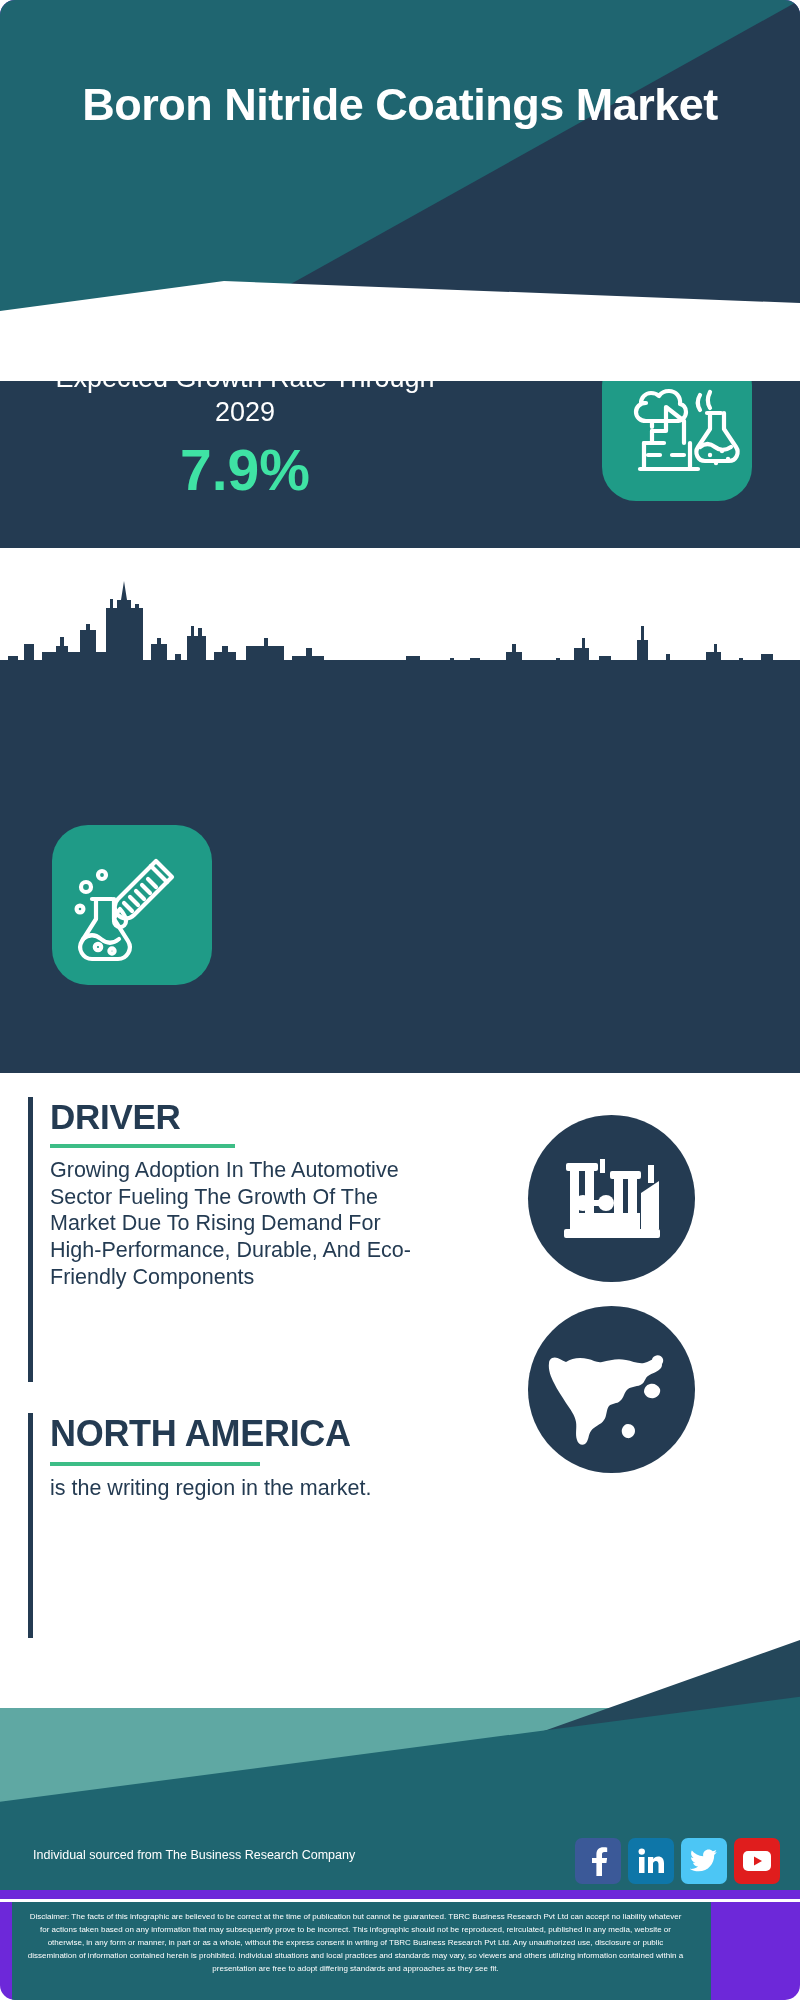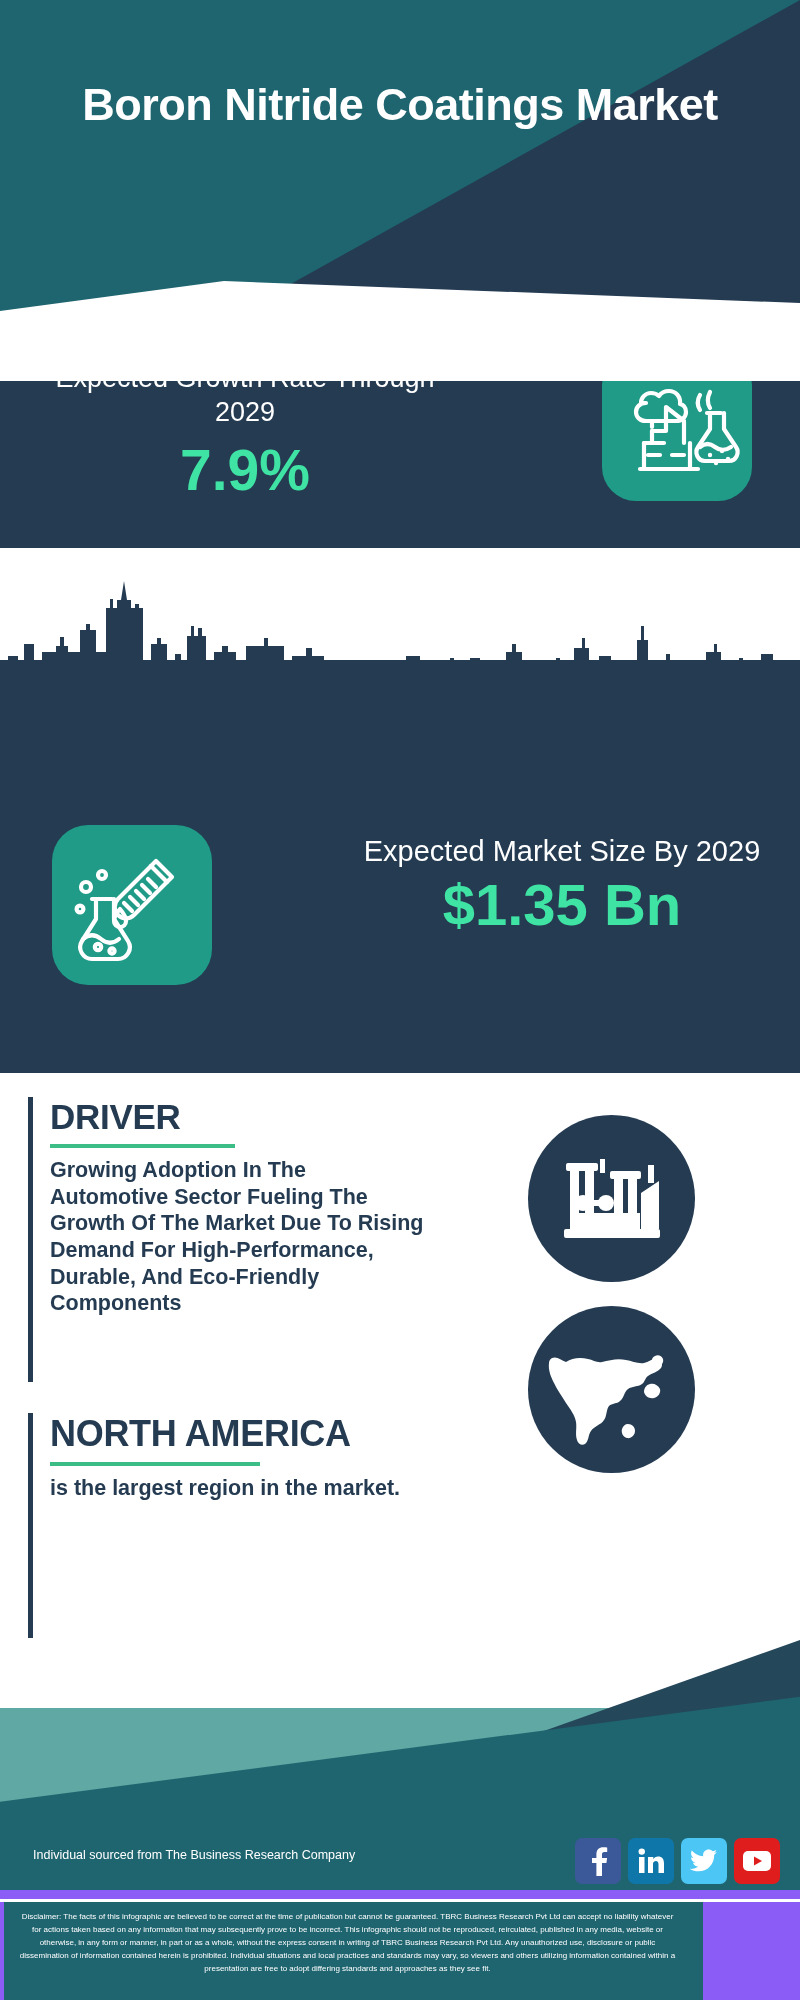--- a/index.html
+++ b/index.html
@@ -9,22 +9,23 @@
     height: 2000px;
     background: #ffffff;
     font-family: "Liberation Sans", sans-serif;
     overflow: hidden;
   }
 
   #page {
     position: relative;
     width: 800px;
     height: 2000px;
-    background: #8b5cf6;
+    background: #6d28d9;
     overflow: hidden;
+    border-radius: 15px;
   }
 
   
   .header {
     position: absolute;
     left: 0; top: 0;
     width: 800px; height: 348px;
     background: #1f6570;
     overflow: hidden;
   }
@@ -176,21 +177,21 @@
     letter-spacing: -0.3px;
   }
   .insight-underline {
     height: 4px;
     background: #3dbd86;
     margin-top: 7px;
     margin-bottom: 9px;
   }
   .insight-text {
     color: #243b52;
-    font-weight: bold;
+    font-weight: normal;
     line-height: 1.24;
   }
 
   .driver-block { left: 28px; top: 24px; width: 400px; height: 285px; }
   .driver-block .insight-rule { height: 285px; }
   .driver-block .insight-heading { font-size: 35px; }
   .driver-block .insight-underline { width: 185px; }
   .driver-block .insight-text { font-size: 21.5px; }
 
   .region-block { left: 28px; top: 340px; width: 400px; height: 225px; }
@@ -256,21 +257,21 @@
     align-items: center;
     justify-content: center;
   }
   .s-facebook { background: #3b5998; }
   .s-linkedin { background: #0e76a8; }
   .s-twitter  { background: #4cc6f5; }
   .s-youtube  { background: #e01d1d; }
 
   .disclaimer {
     position: absolute;
-    left: 4px; top: 1902px;
+    left: 12px; top: 1902px;
     width: 699px; height: 98px;
     background: #1f6570;
     color: #ffffff;
     font-size: 8px;
     line-height: 1.62;
     text-align: center;
     padding: 9px 26px 0 14px;
     z-index: 9;
   }
   .disclaimer-top-line {
@@ -344,24 +345,20 @@
         <path d="M40 74h20"></path>
         <path d="M44 74v20L30 116c-5 8 1 18 10 18h26c9 0 15-10 10-18L62 94V74"></path>
         <path d="M31 114c6-5 12-5 18 0s12 5 18 0"></path>
 
         <circle cx="34" cy="62" r="5"></circle>
         <circle cx="50" cy="50" r="4"></circle>
         <circle cx="28" cy="84" r="3.4"></circle>
         <circle cx="46" cy="122" r="3.2"></circle>
         <circle cx="60" cy="126" r="2.6"></circle>
       </svg>
-    </div>
-    <div class="size-text-wrap">
-      <div class="size-label">Expected Market Size By 2029</div>
-      <div class="size-value">$1.35 Bn</div>
     </div>
   </div>
 
   <div class="insights">
 
     <div class="insight-block driver-block">
       <div class="insight-rule"></div>
       <div class="insight-body">
         <div class="insight-heading">DRIVER</div>
         <div class="insight-underline"></div>
@@ -386,21 +383,21 @@
         <rect x="72" y="44" width="5" height="14"></rect>
         <rect x="120" y="50" width="6" height="18"></rect>
       </svg>
     </div>
 
     <div class="insight-block region-block">
       <div class="insight-rule"></div>
       <div class="insight-body">
         <div class="insight-heading">NORTH AMERICA</div>
         <div class="insight-underline"></div>
-        <div class="insight-text">is the largest region in the market.</div>
+        <div class="insight-text">is the writing region in the market.</div>
       </div>
     </div>
 
     <div class="circle-icon region-circle">
       <svg width="167" height="167" viewBox="0 0 167 167" fill="#ffffff">
         <path d="M38 56c6-4 14-5 22-3 5 1 9 4 14 3 8-2 16-4 24-2 6 1 12 4 18 3 5-1 9-5 14-4 4 1 5 6 3 9-3 4-9 5-13 8-3 2-3 6-6 8-4 3-10 2-14 5-4 3-4 9-8 12-3 3-8 2-11 5-3 4-2 10-5 14-3 5-10 6-13 11-3 4-2 10-6 13-3 2-7 0-8-4-2-6 0-12-1-18-1-7-6-13-10-19-4-7-9-13-12-20-3-6-6-13-5-20 0-2 1-4 3-5 5-2 9 2 14 4z"></path>
         <path d="M122 78c4-1 8 1 10 5 1 4-2 8-6 9-5 1-9-2-10-6 0-4 2-7 6-8z"></path>
         <path d="M100 118c4 0 7 3 7 7s-4 8-8 7c-4-1-6-5-5-9 1-3 3-5 6-5z"></path>
         <path d="M127 50c3-2 7 0 8 3 1 4-2 7-5 7s-6-3-6-6c0-2 1-3 3-4z"></path>
       </svg>

